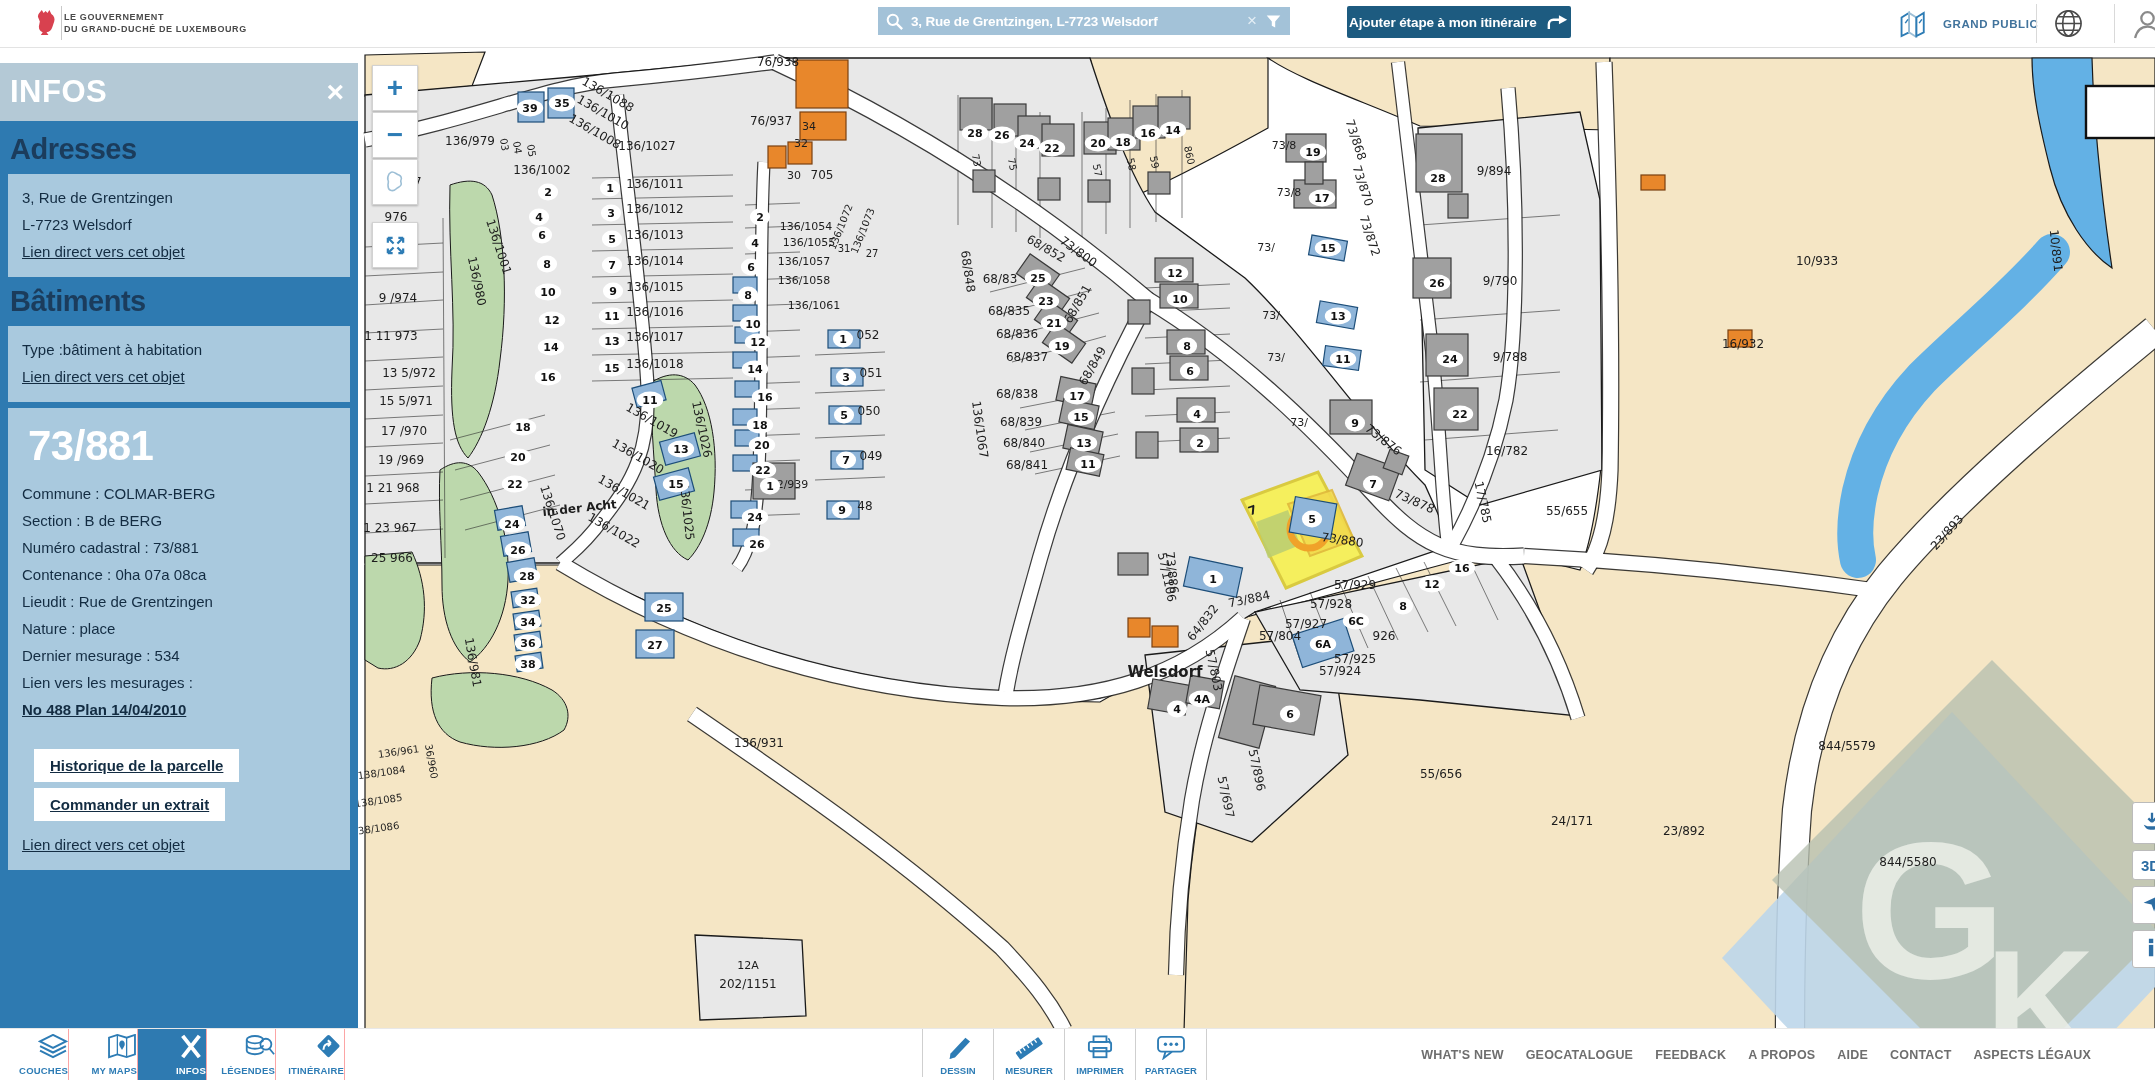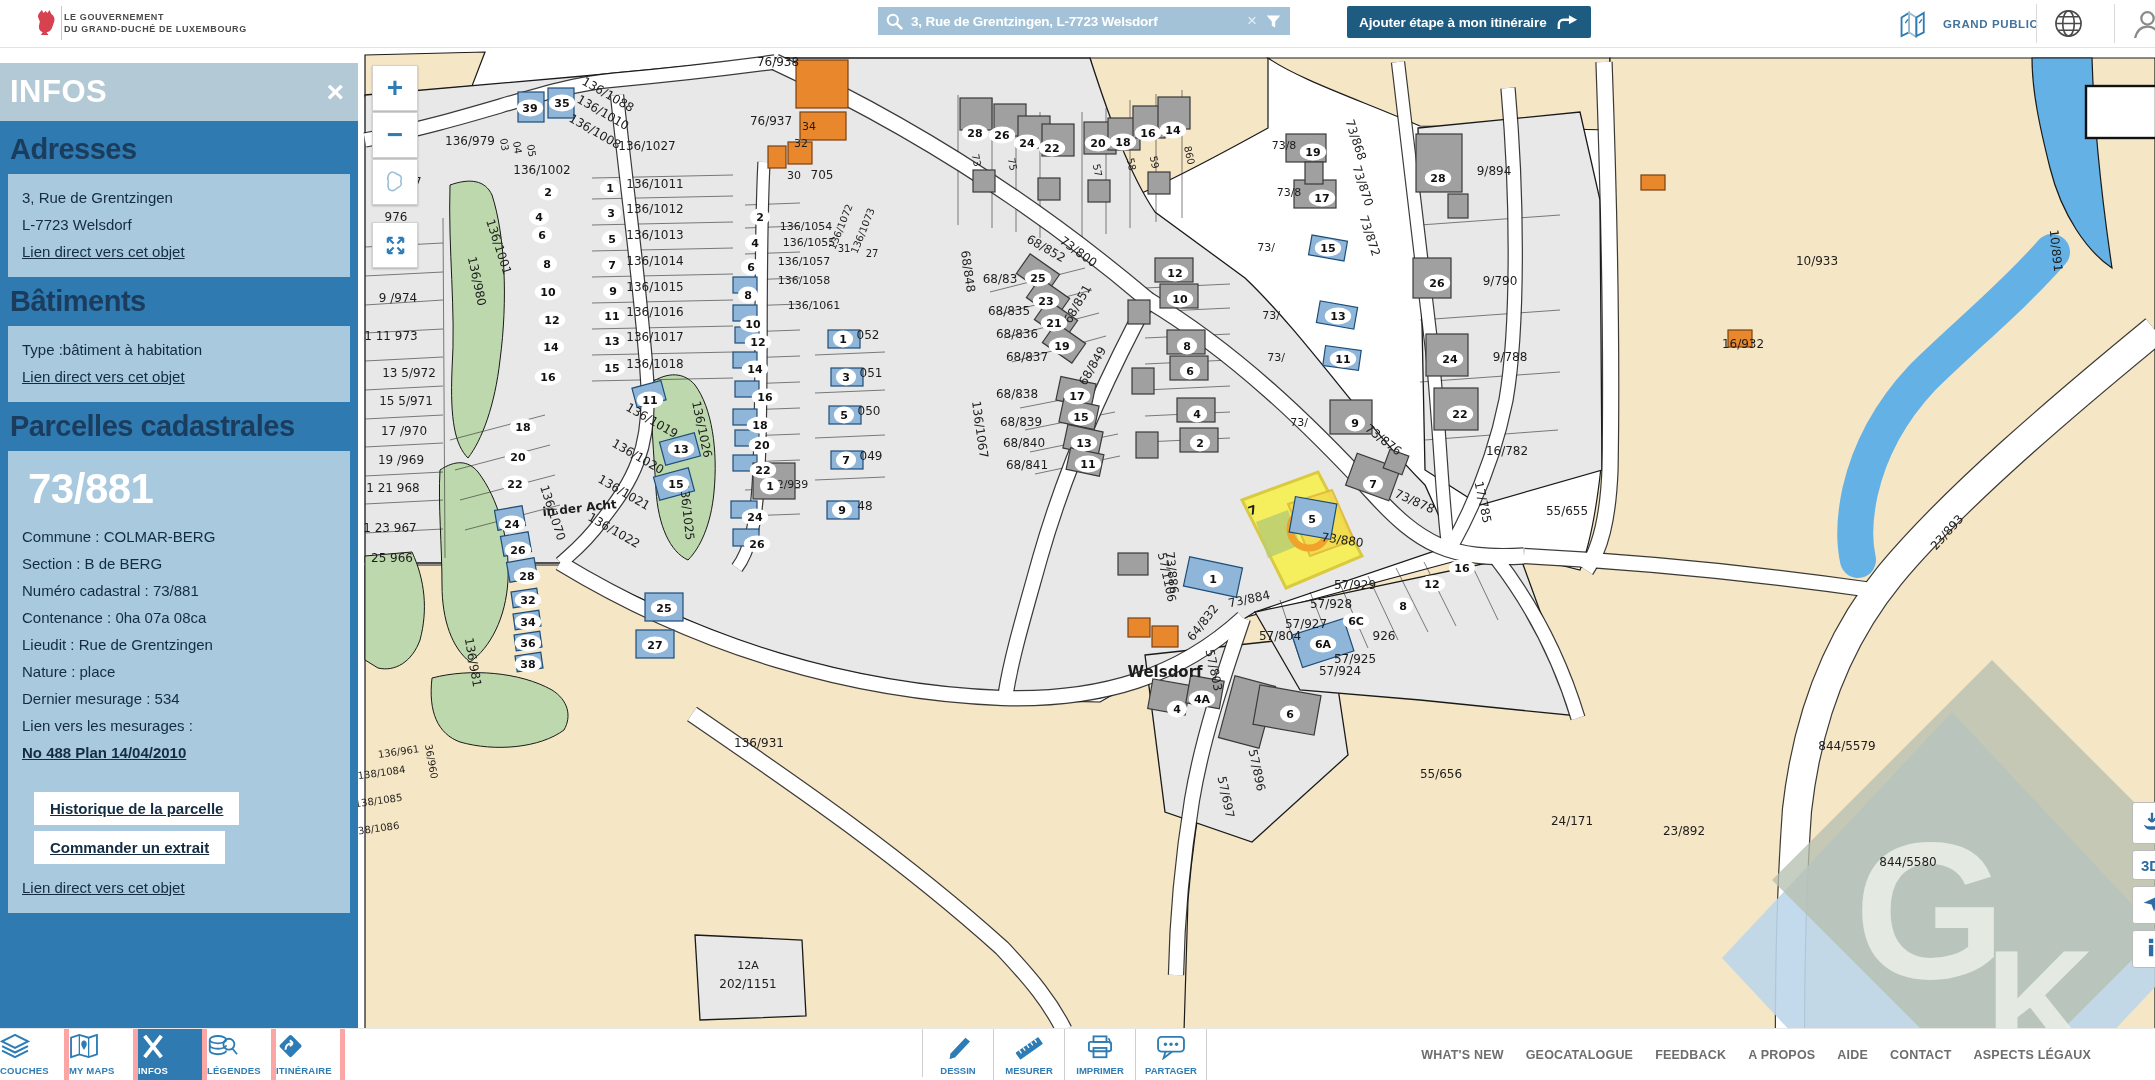--- a/index.html
+++ b/index.html
@@ -11,21 +11,21 @@
   .logo-wrap{position:absolute;left:36px;top:6px;display:flex;align-items:center;gap:2px}
   .logo-sep{width:1px;height:34px;background:#c9c9c9}
   .logo-text{font-size:9px;font-weight:bold;color:#4a4a4a;letter-spacing:.6px;line-height:12px}
   .searchbox{position:absolute;left:878px;top:7px;width:412px;height:28px;background:#a3c2d8;
              display:flex;align-items:center;padding:0 8px;box-sizing:border-box;color:#fff}
   .search-text{flex:1;font-size:13.5px;font-weight:bold;margin-left:8px;letter-spacing:-.2px;
                white-space:nowrap;overflow:hidden}
   .search-clear{font-size:17px;color:#e4eef5;margin-right:8px;cursor:pointer}
   .addstep{position:absolute;left:1347px;top:6px;height:32px;background:#1d5b80;color:#fff;
            border:none;border-radius:2px;font-family:"Liberation Sans",sans-serif;
-           font-size:13.5px;font-weight:bold;padding:0 12px;display:flex;align-items:center;gap:10px;
+           font-size:13.5px;font-weight:bold;padding:0 2px;display:flex;align-items:center;gap:10px;
            letter-spacing:-.1px;cursor:pointer}
   .audience{position:absolute;left:1896px;top:0;height:47px;display:flex;align-items:center;gap:10px}
   .audience-label{color:#41739c;font-size:11.5px;font-weight:bold;letter-spacing:.6px}
   .head-sep{position:absolute;top:4px;width:1px;height:39px;background:#d9d9d9}
   .globe-wrap{position:absolute;left:2054px;top:9px}
   .person-wrap{position:absolute;left:2132px;top:8px}
   
   #mapsvg{position:absolute;left:358px;top:47px;width:1797px;height:983px;background:#fff}
   .map-label{font-family:"DejaVu Sans",sans-serif;fill:#1d1d1d}
   .oval-num{font-family:"DejaVu Sans",sans-serif;font-weight:bold;fill:#111}
@@ -46,22 +46,22 @@
   .parcel-id{color:#fff;font-size:42px;font-weight:bold;margin:4px 0 10px 6px;letter-spacing:-.5px}
   .pbtn{display:block;width:max-content;background:#fff;border:none;margin:6px 0 0 12px;padding:8px 16px;
         font-family:"Liberation Sans",sans-serif;font-size:15px;font-weight:bold;color:#132c42;
         text-decoration:underline;cursor:pointer}
   .pbtn.first{margin-top:26px}
   .bold-link{font-weight:bold}
   
   .bottombar{position:absolute;left:0;top:1028px;width:2155px;height:52px;background:#fff;z-index:35;
              border-top:1px solid #e8e8e8}
   .ftabs{position:absolute;left:0;top:0;height:52px;display:flex}
-  .ftab{width:69px;height:52px;display:flex;flex-direction:column;align-items:flex-start;justify-content:center;
-        color:#2d7cb5;border-right:5px solid #fca5a5;cursor:pointer;box-sizing:border-box;background:#fff}
+  .ftab{width:69px;height:52px;display:flex;flex-direction:column;align-items:flex-end;justify-content:center;
+        color:#2d7cb5;border-right:1px solid #fca5a5;cursor:pointer;box-sizing:border-box;background:#fff}
   .ftab .tlabel{font-size:9.5px;font-weight:bold;letter-spacing:.2px;margin-top:2px;white-space:nowrap}
   .ftab.active{background:#2e7ab1;color:#fff}
   .tools{position:absolute;left:922px;top:0;height:48px;display:flex;border-left:1px solid #cfcfcf}
   .tool{width:71px;height:52px;display:flex;flex-direction:column;align-items:center;justify-content:center;
         color:#2d7cb5;border-right:1px solid #cfcfcf;cursor:pointer;box-sizing:border-box}
   .tool .tlabel{font-size:9.5px;font-weight:bold;margin-top:1px;white-space:nowrap}
   .flinks{position:absolute;right:64px;top:0;height:52px;display:flex;align-items:center;gap:22px}
   .flink{color:#6e6e6e;font-size:12.5px;font-weight:bold;letter-spacing:.2px;white-space:nowrap;cursor:pointer}
   
   .sidebtn{position:absolute;left:2132px;width:46px;background:#fff;border:1px solid #bbb;border-radius:3px;
@@ -844,21 +844,20 @@
     <div class="card">
       <div class="dline">3, Rue de Grentzingen</div>
       <div class="dline">L-7723 Welsdorf</div>
       <a>Lien direct vers cet objet</a>
     </div>
     <h2>Bâtiments</h2>
     <div class="card">
       <div class="dline">Type :bâtiment à habitation</div>
       <a>Lien direct vers cet objet</a>
     </div>
-    <h2>Parcelles cadastrales</h2>
     <div class="card" style="">
       <div class="parcel-id">73/881</div>
       <div>
           <div class="dline">Commune : COLMAR-BERG</div>
           <div class="dline">Section : B de BERG</div>
           <div class="dline">Numéro cadastral : 73/881</div>
           <div class="dline">Contenance : 0ha 07a 08ca</div>
           <div class="dline">Lieudit : Rue de Grentzingen</div>
           <div class="dline">Nature : place</div>
           <div class="dline">Dernier mesurage : 534</div>

